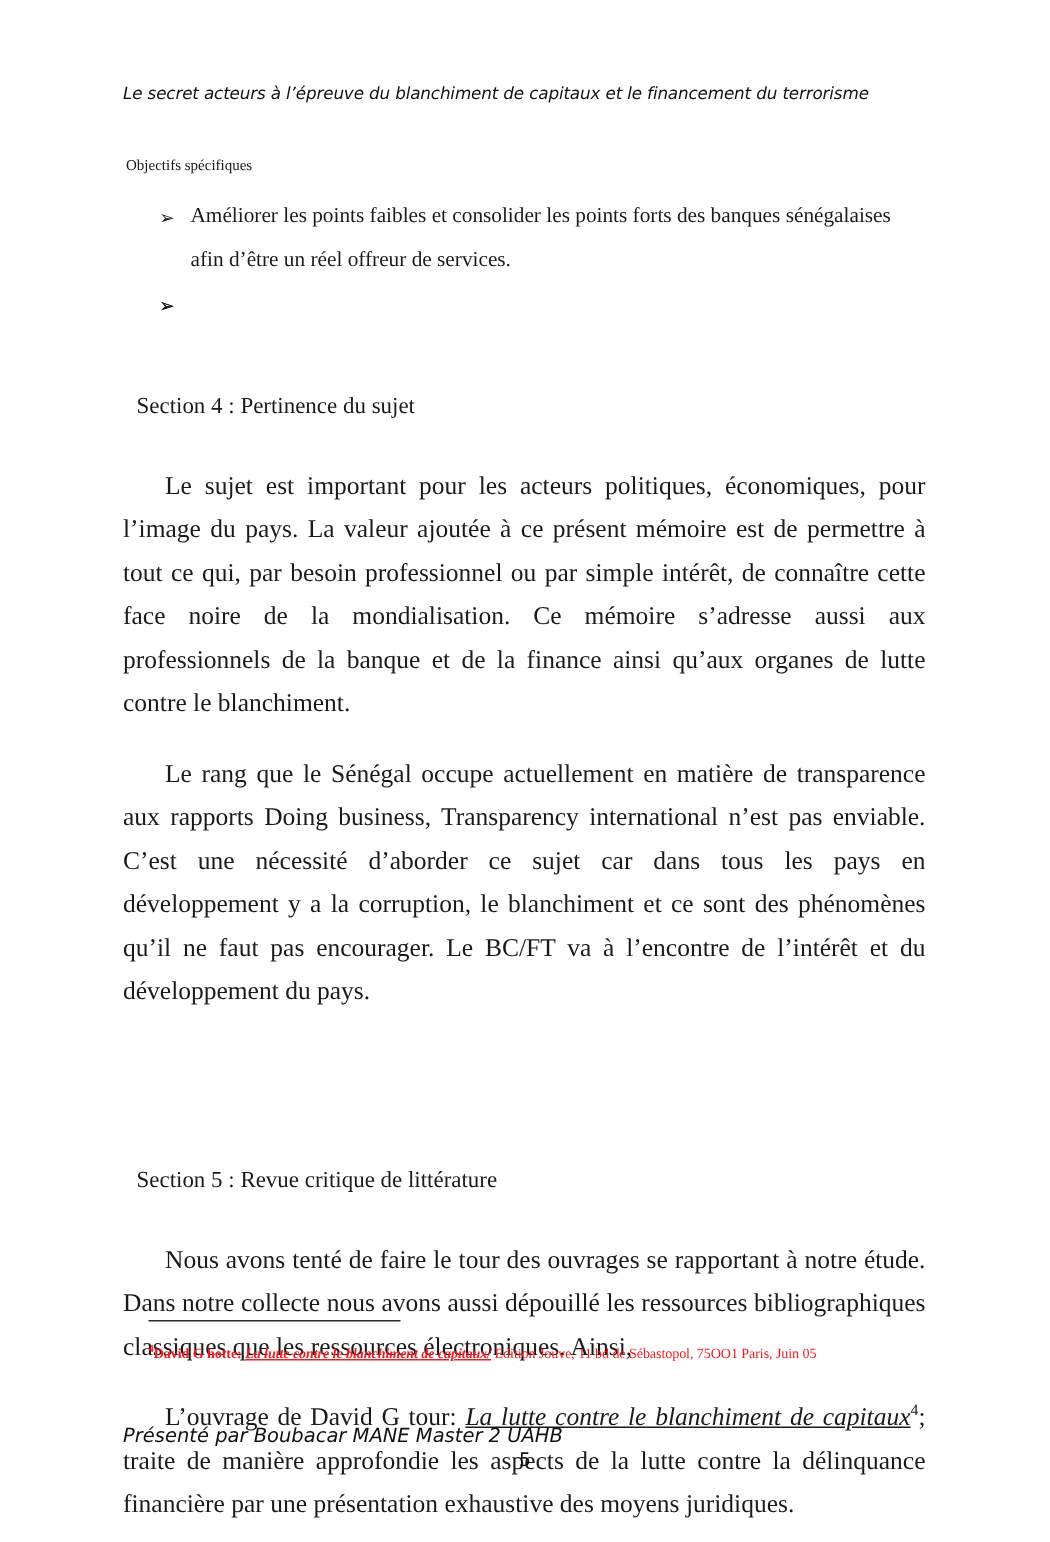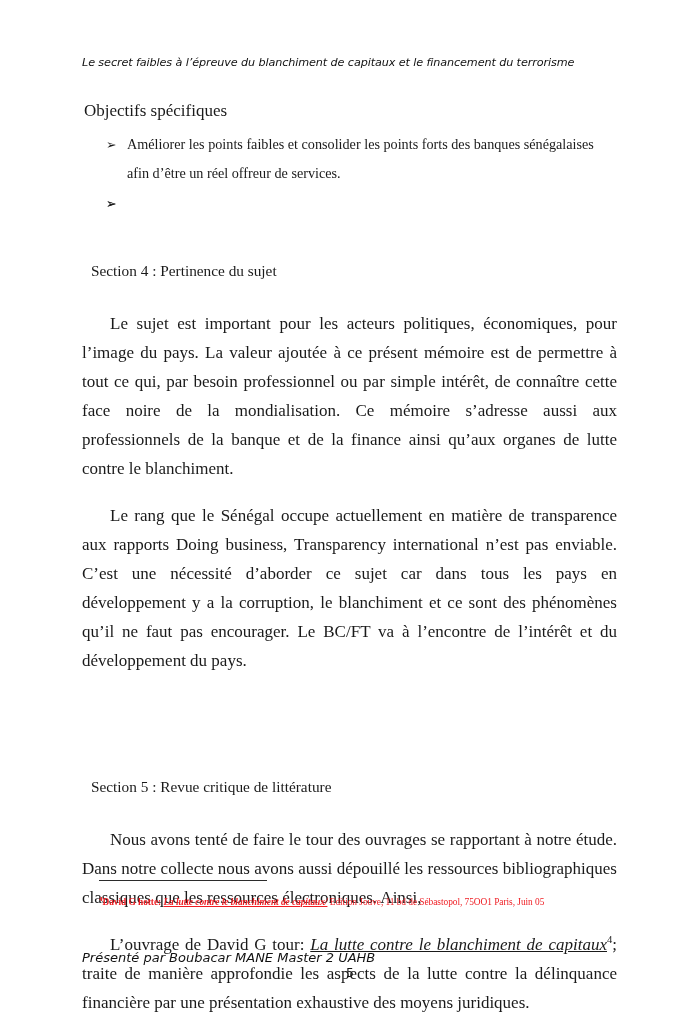--- a/index.html
+++ b/index.html
@@ -33,21 +33,21 @@
 
   
   .content {
     position: absolute;
     left: 82px;
     top: 101px;
     width: 535px;
   }
 
   .subhead {
-    font-size: 17px;
+    font-size: 10px;
     line-height: 20px;
     margin: 0 0 9px 2px;
     color: #1a1a1a;
   }
 
   
   .bullets {
     margin: 0;
     padding: 0;
     list-style: none;
@@ -161,21 +161,21 @@
     font-family: "DejaVu Sans", "Liberation Sans", sans-serif;
     font-size: 12.5px;
     color: #111111;
   }
 </style>
 </head>
 <body>
 
 <div class="page">
 
-  <div class="running-header">Le secret faibles à l’épreuve du blanchiment de capitaux et le financement du terrorisme</div>
+  <div class="running-header">Le secret acteurs à l’épreuve du blanchiment de capitaux et le financement du terrorisme</div>
 
   <div class="content">
 
     <div class="subhead">Objectifs spécifiques</div>
 
     <ul class="bullets">
       <li class="bullet-item">
         <span class="bullet-marker">➢</span>
         <span>Améliorer les points faibles et consolider les points forts des banques sénégalaises afin d’être un réel offreur de services.</span>
       </li>

